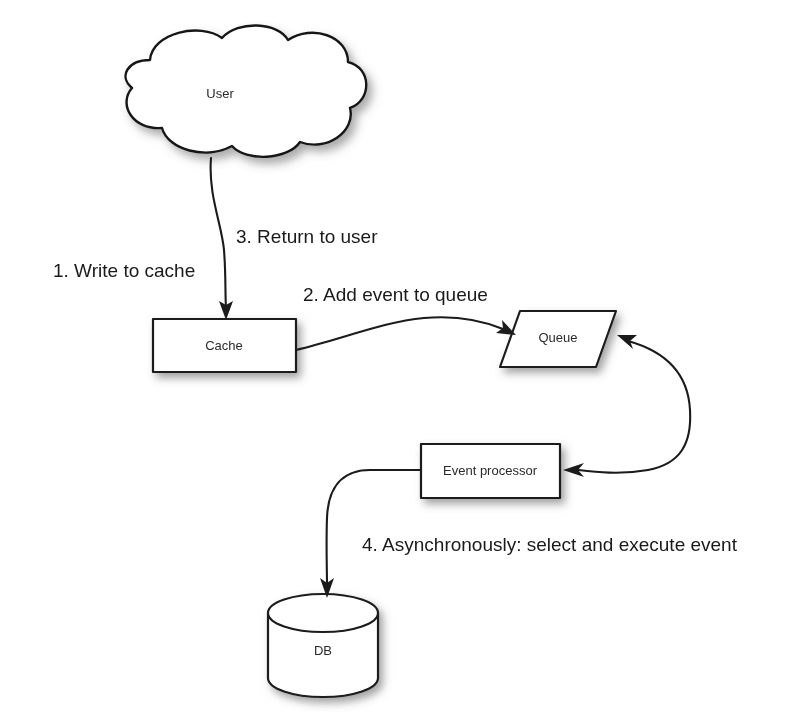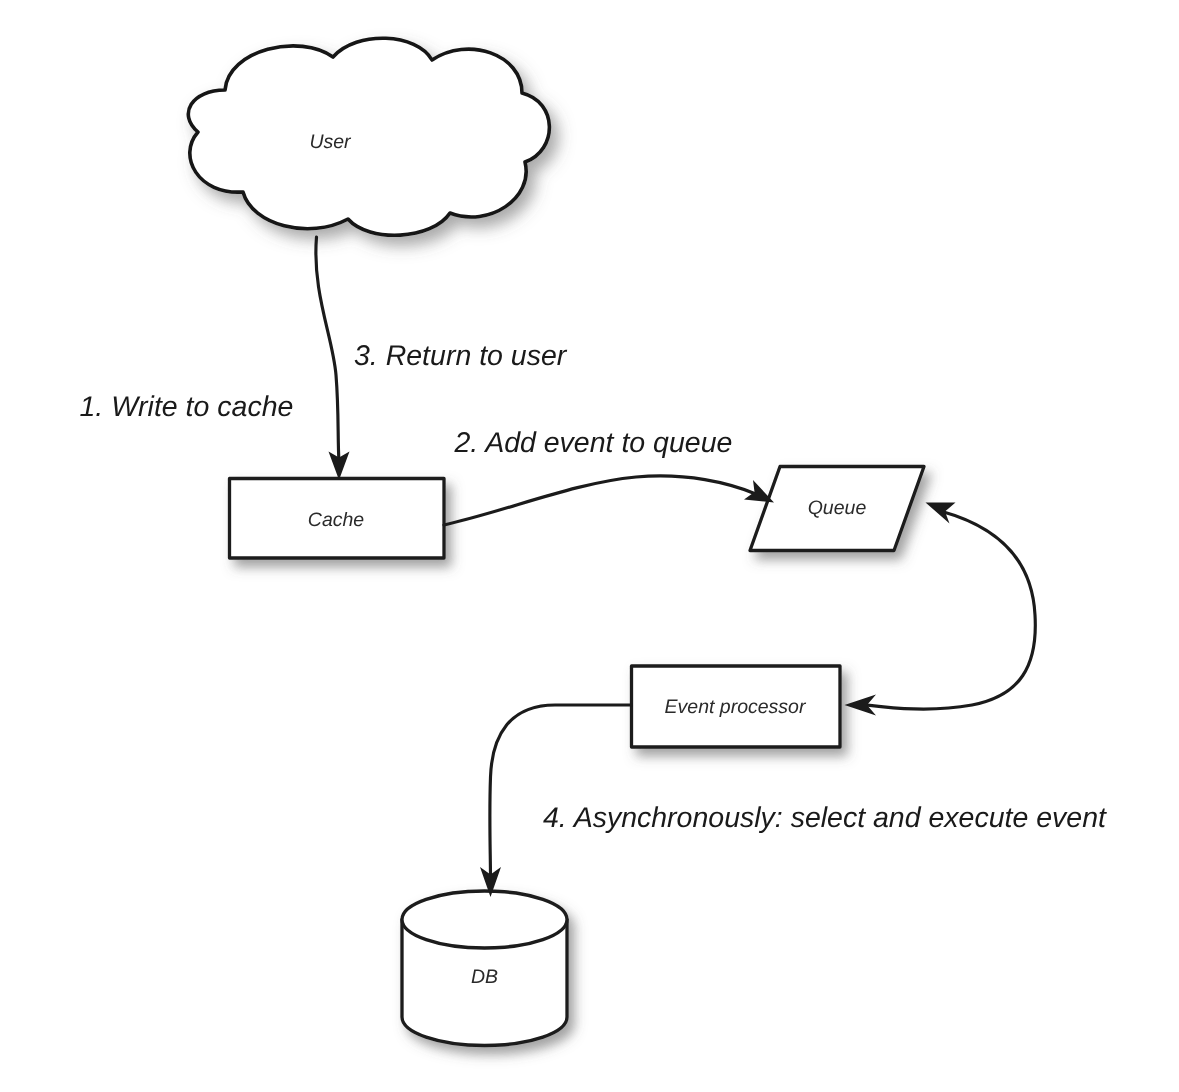--- a/index.html
+++ b/index.html
@@ -12,21 +12,20 @@
     width: 786px;
     height: 728px;
     font-family: "Liberation Sans", sans-serif;
     overflow: hidden;
   }
   #diagram-root {
     position: relative;
     width: 757px;
     height: 728px;
     background: #ffffff;
-    font-style: italic;
   }
   #diagram-svg {
     position: absolute;
     left: 0;
     top: 0;
     width: 786px;
     height: 728px;
   }
   .node-label {
     font-family: "Liberation Sans", sans-serif;

